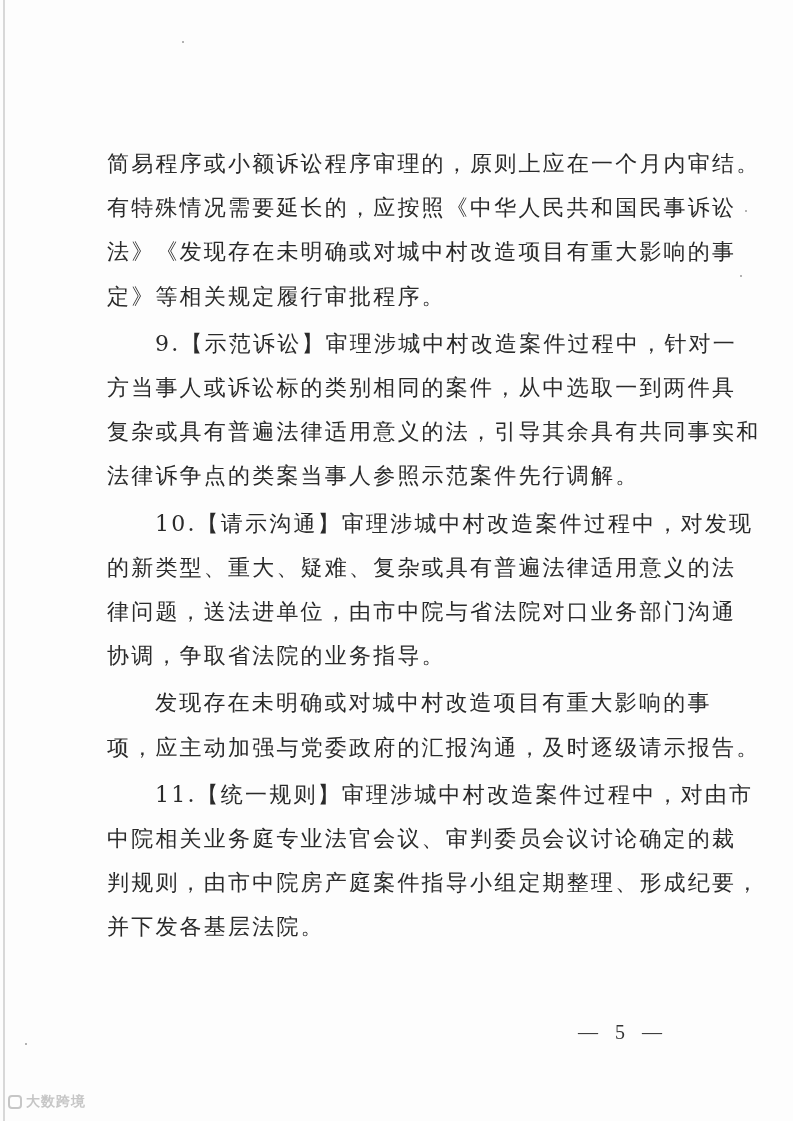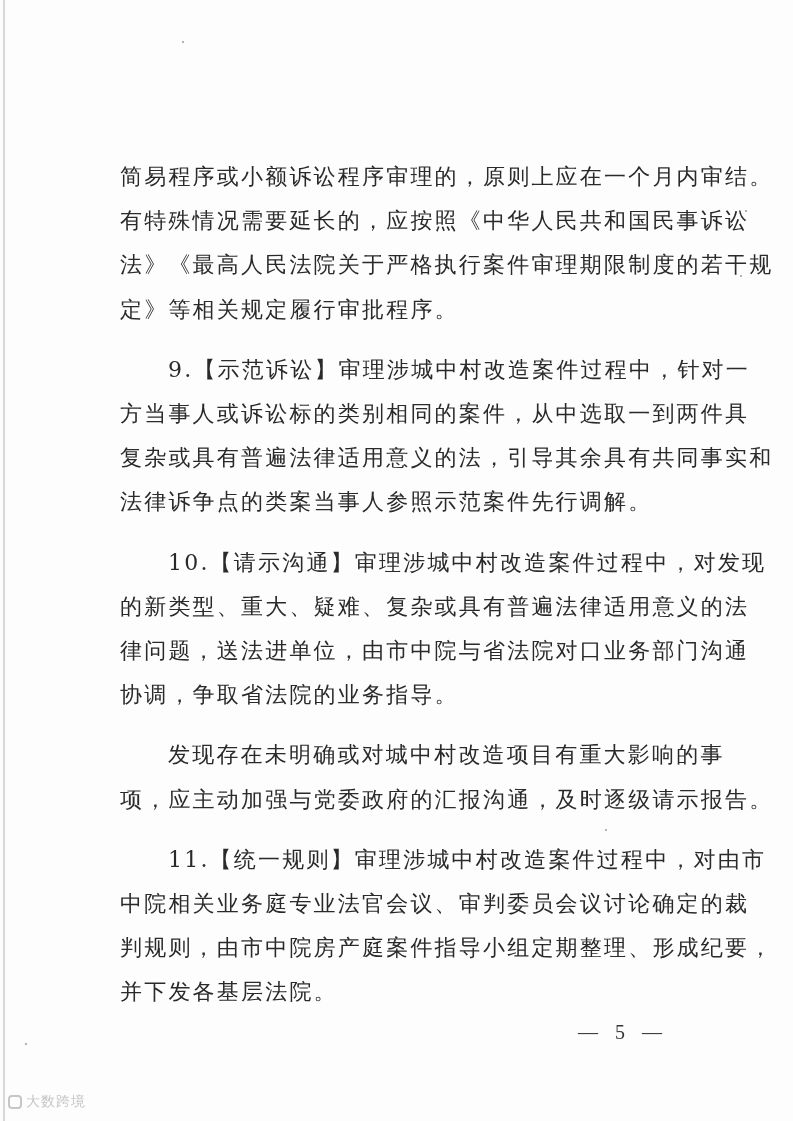--- a/index.html
+++ b/index.html
@@ -30,21 +30,21 @@
     .body-text {
       position: absolute;
       left: 104px;
       top: 139px;
       width: 590px;
       font-size: 22px;
       line-height: 44.2px;
       letter-spacing: 2.2px;
     }
     .para {
-      margin: 16px;
+      margin: 3px;
       text-align: justify;
       text-align-last: left;
     }
     .line {
       display: block;
       white-space: nowrap;
     }
     .page-number {
       position: absolute;
       left: 578px;
@@ -55,20 +55,21 @@
       font-family: "Liberation Serif", serif;
     }
     .watermark {
       position: absolute;
       left: 8px;
       top: 1093px;
       font-size: 14px;
       color: #c6c6c6;
       font-family: "Liberation Sans", sans-serif;
       letter-spacing: 1px;
+      font-weight: bold;
     }
     .wm-logo {
       display: inline-block;
       width: 14px; height: 14px;
       border: 2px solid #c6c6c6;
       border-radius: 4px;
       vertical-align: middle;
       margin-right: 4px;
       box-sizing: border-box;
     }
@@ -88,21 +89,21 @@
   <span class="speck" style="left:182px;top:41px;"></span>
   <span class="speck" style="left:745px;top:210px;"></span>
   <span class="speck" style="left:740px;top:275px;"></span>
   <span class="speck" style="left:605px;top:829px;"></span>
   <span class="speck" style="left:25px;top:1043px;"></span>
 
   <div class="body-text">
     <p class="para">
       <span class="line">简易程序或小额诉讼程序审理的，原则上应在一个月内审结。</span>
       <span class="line">有特殊情况需要延长的，应按照《中华人民共和国民事诉讼</span>
-      <span class="line">法》《最高人民法院关于严格执行案件审理期限制度的若干规</span>
+      <span class="line">法》《发现存在未明确或对城中村改造项目有重大影响的事</span>
       <span class="line">定》等相关规定履行审批程序。</span>
     </p>
     <p class="para">
       <span class="line" style="padding-left:48px">9.【示范诉讼】审理涉城中村改造案件过程中，针对一</span>
       <span class="line">方当事人或诉讼标的类别相同的案件，从中选取一到两件具</span>
       <span class="line">复杂或具有普遍法律适用意义的法，引导其余具有共同事实和</span>
       <span class="line">法律诉争点的类案当事人参照示范案件先行调解。</span>
     </p>
     <p class="para">
       <span class="line" style="padding-left:48px">10.【请示沟通】审理涉城中村改造案件过程中，对发现</span>

